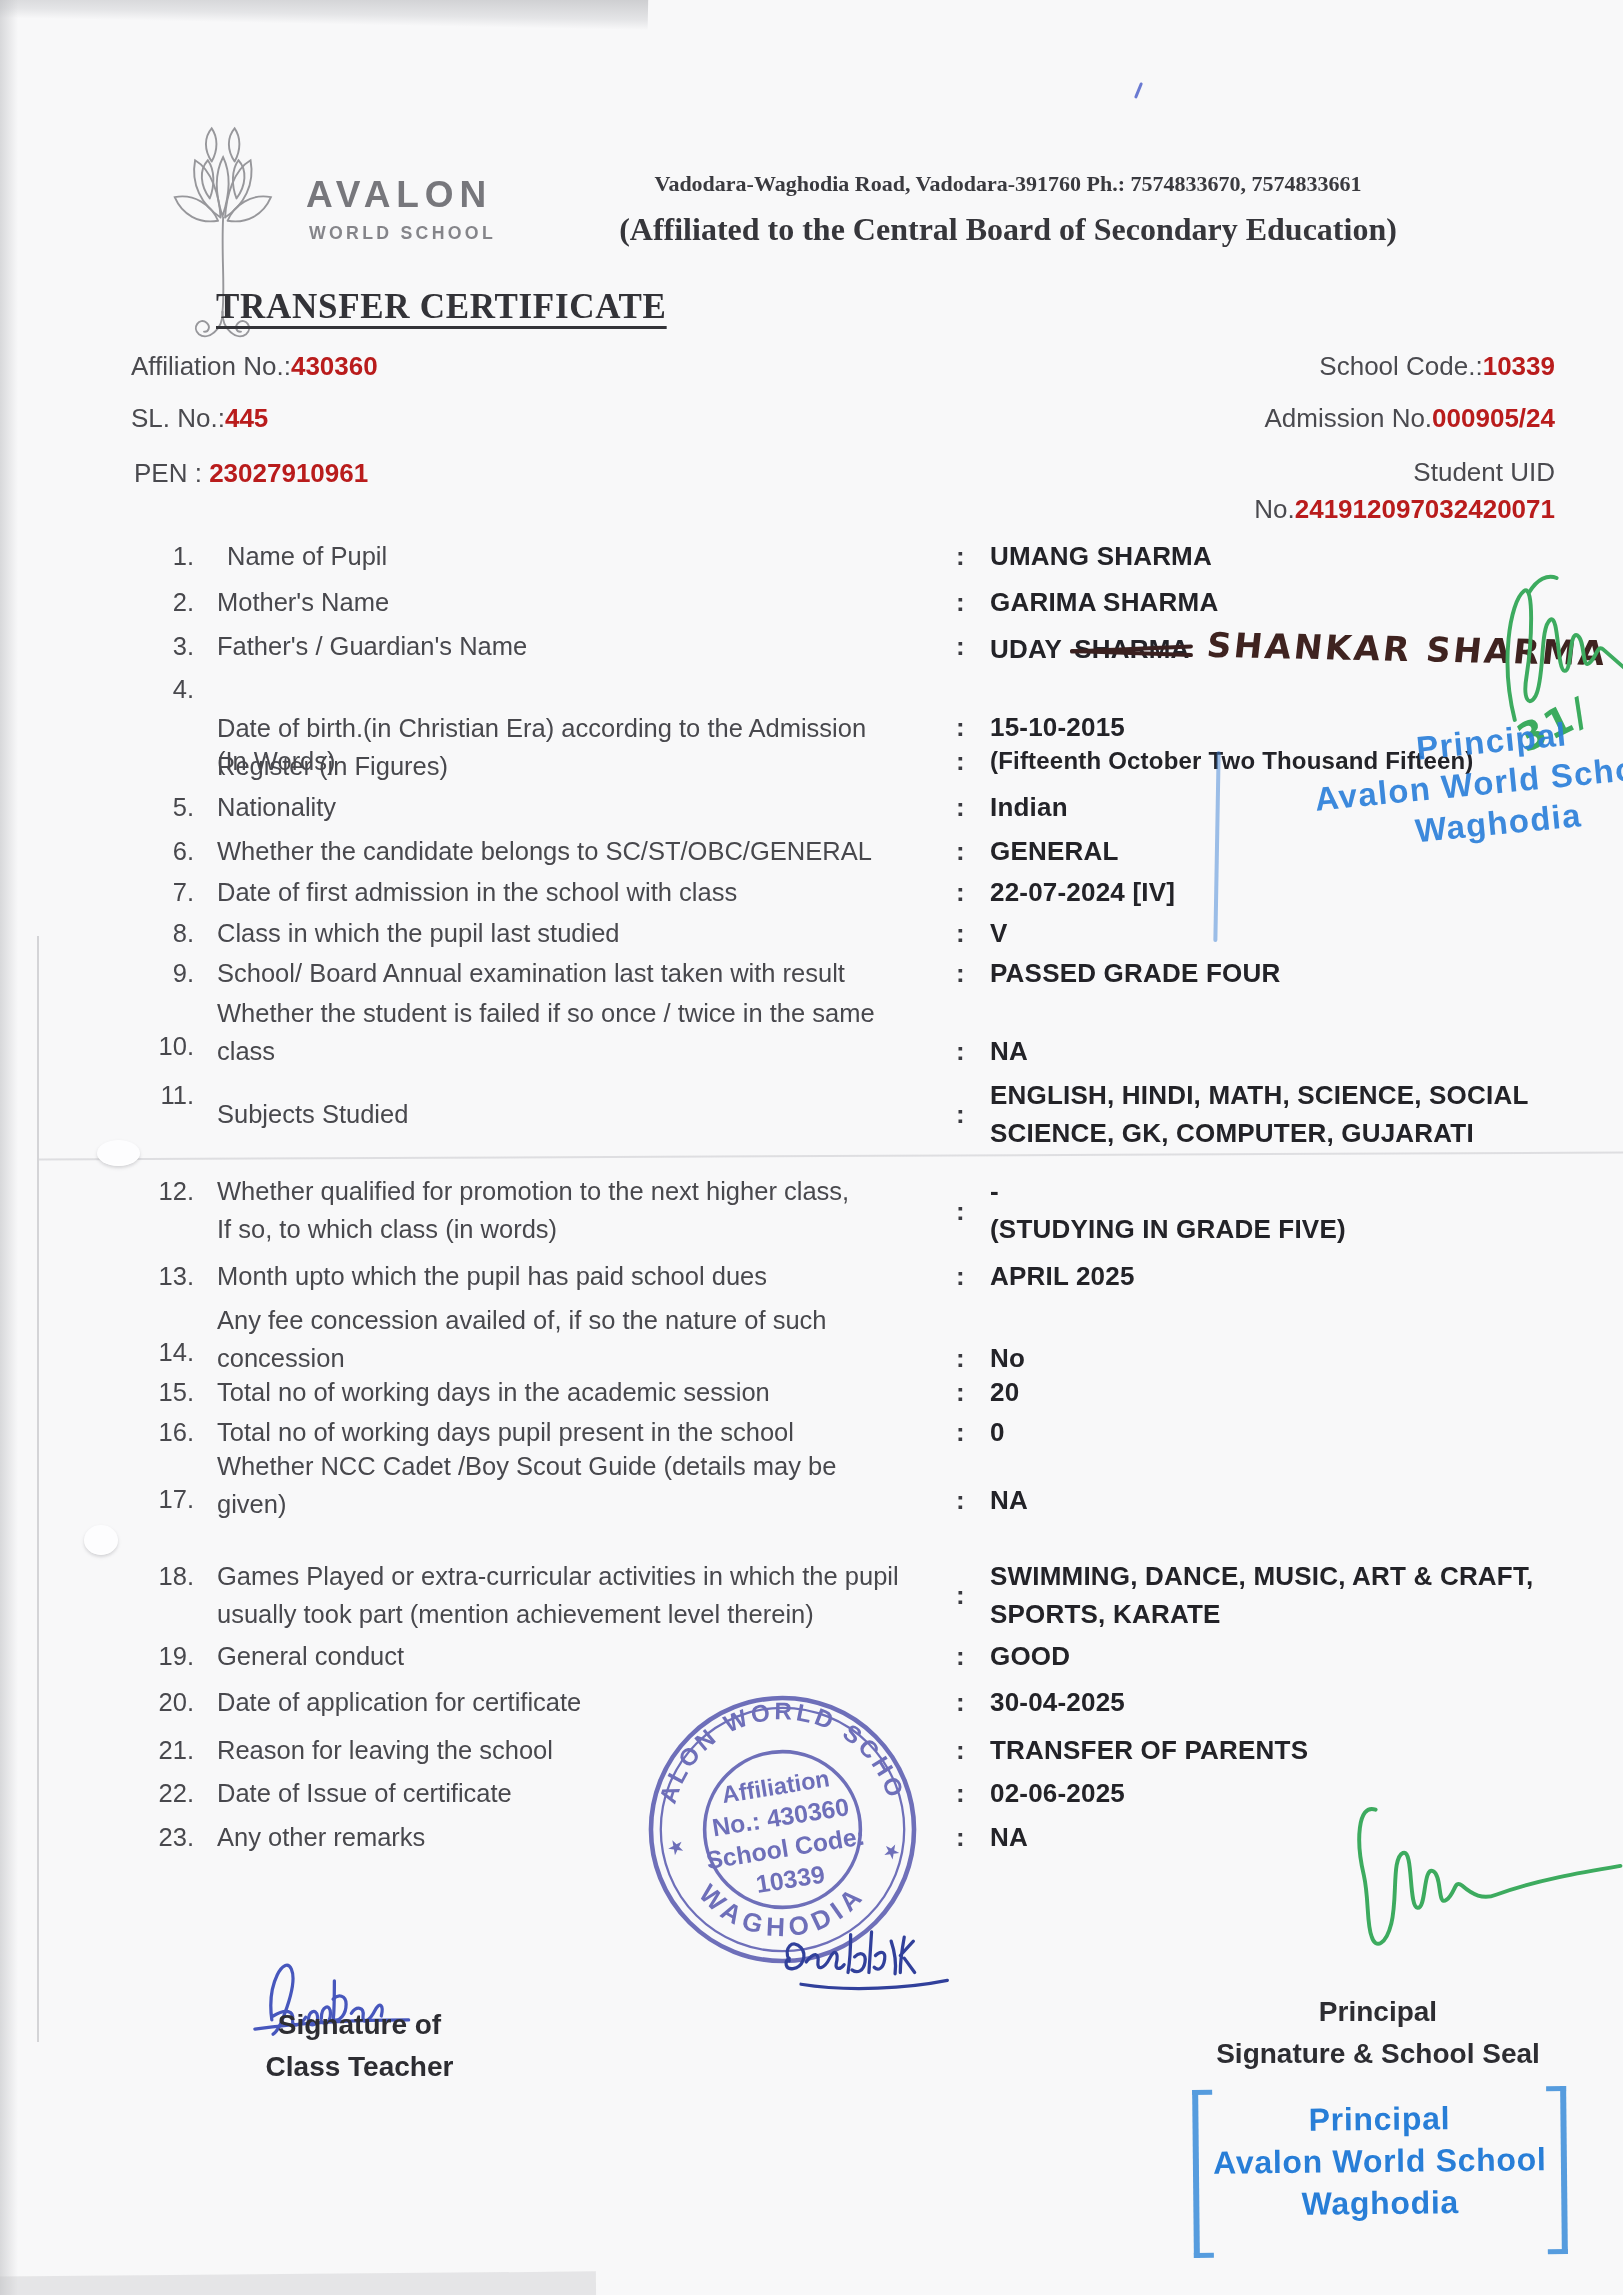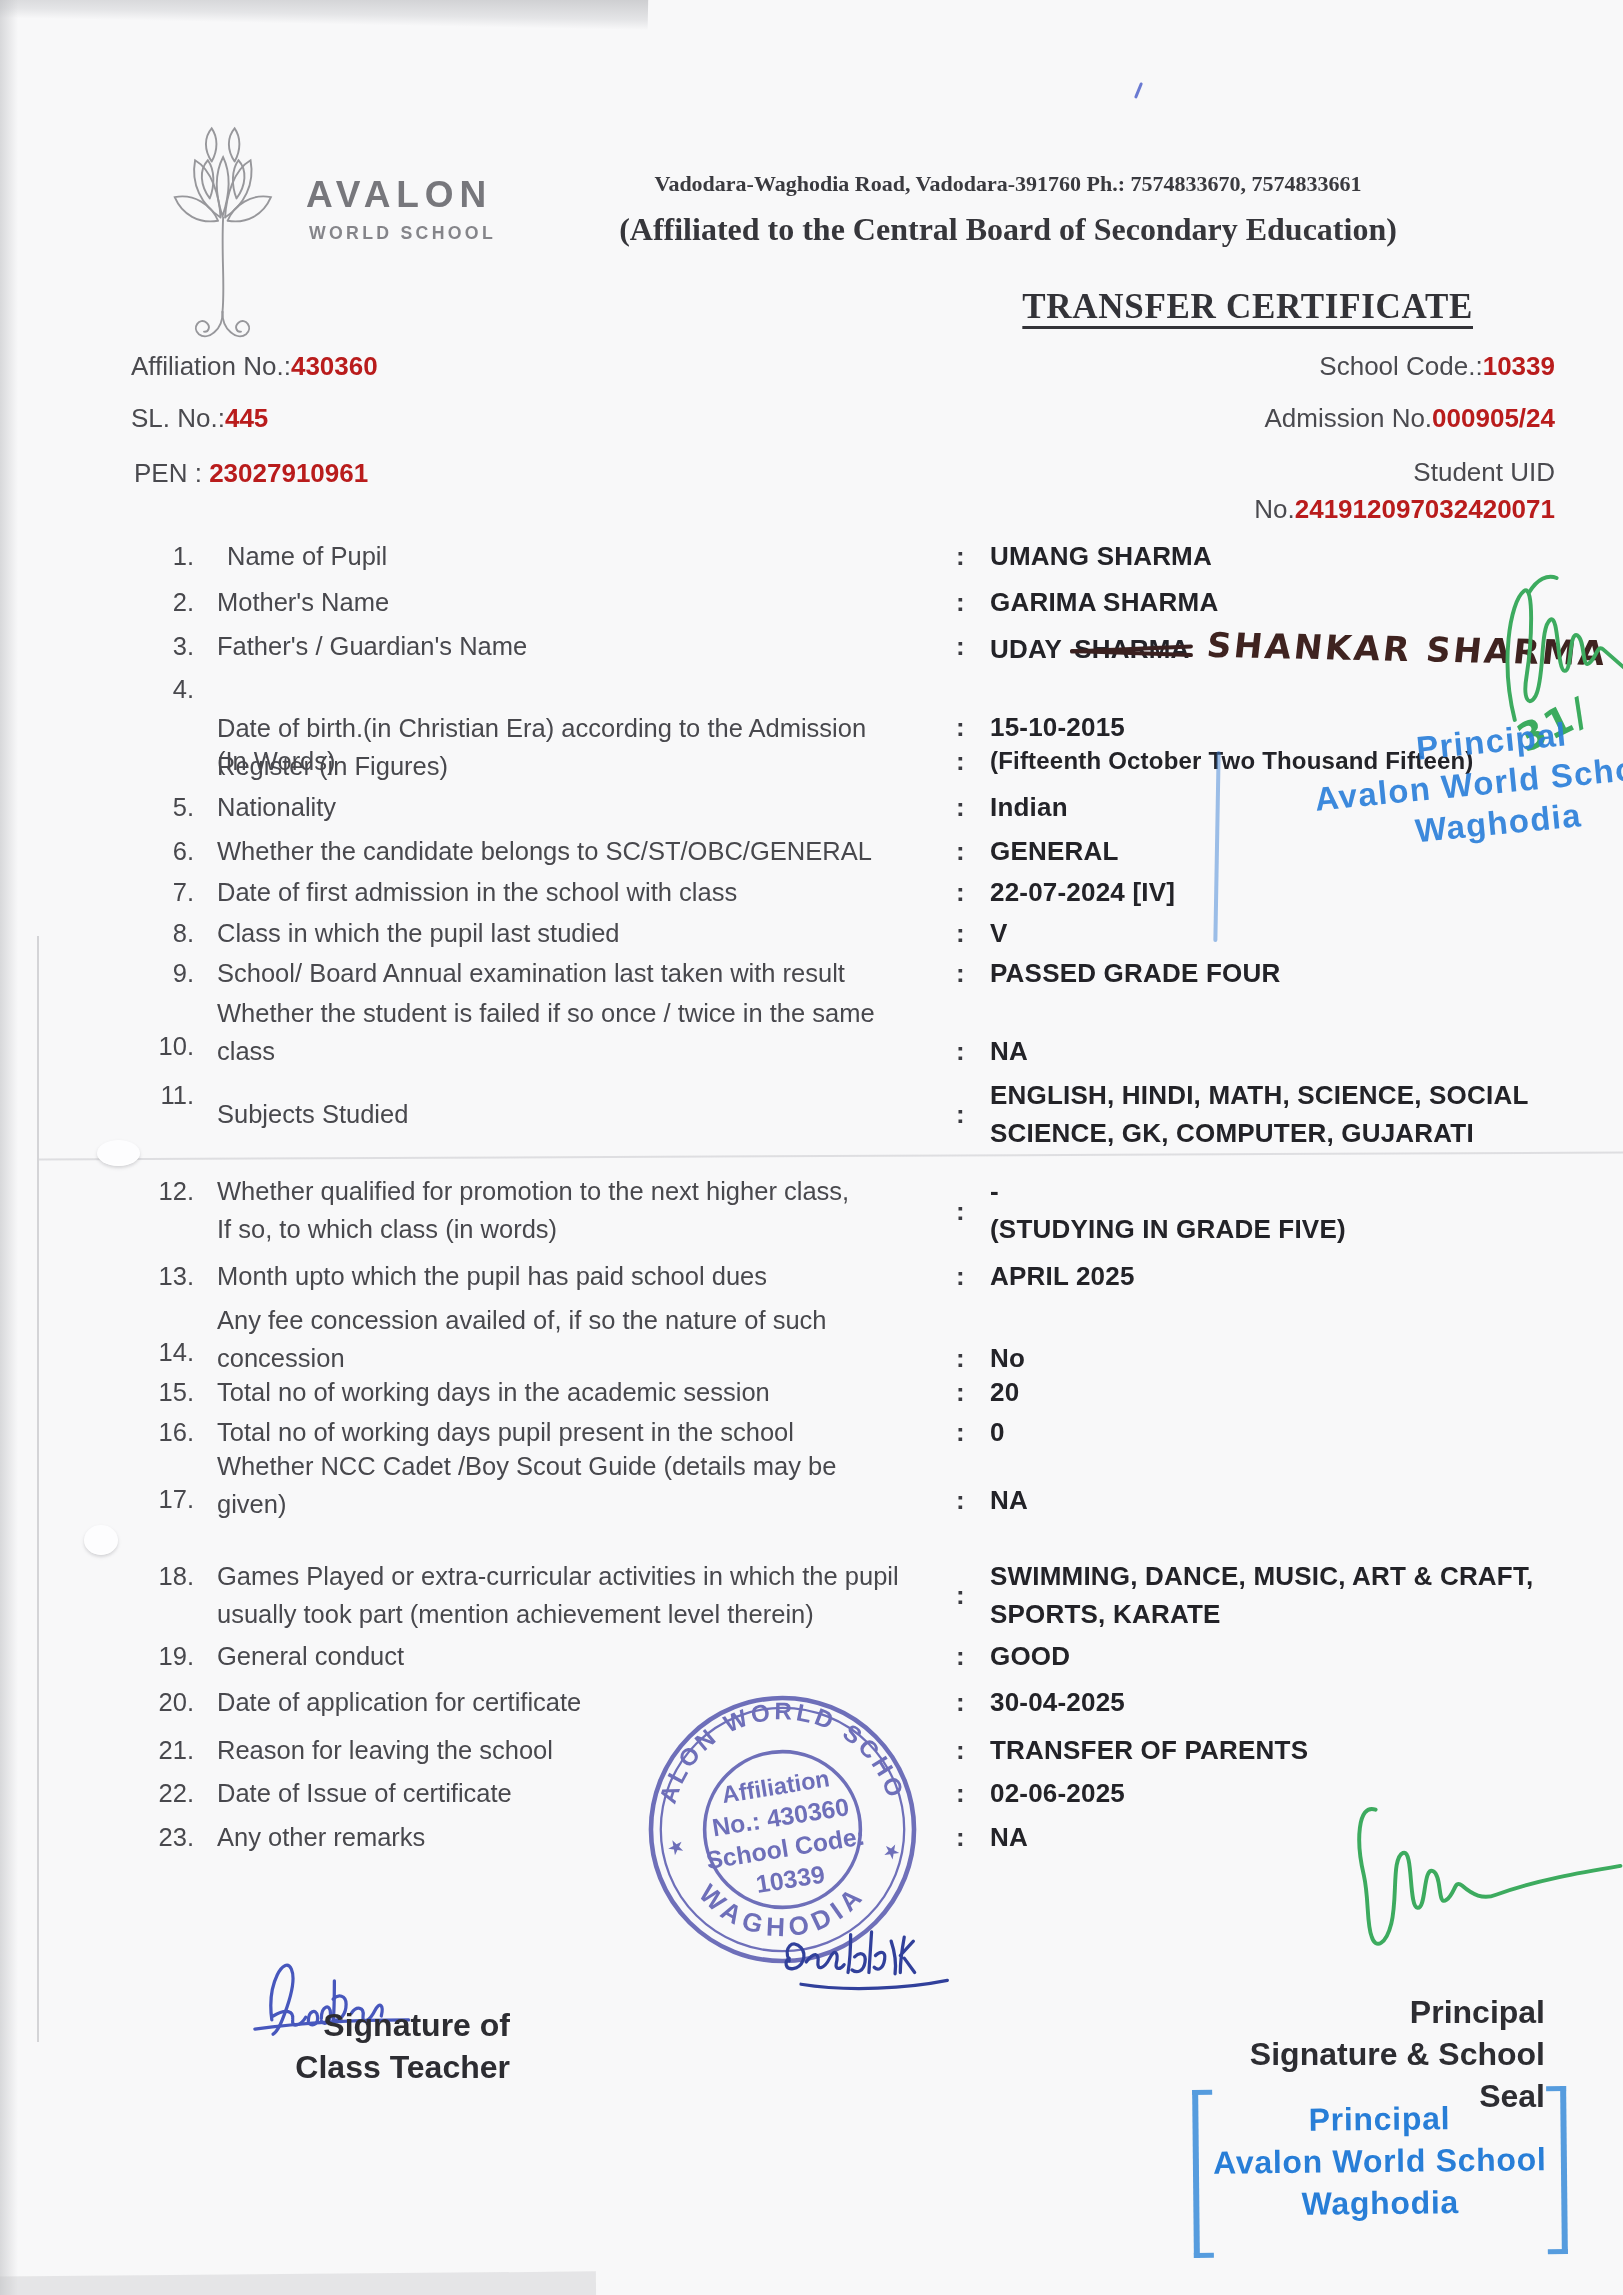--- a/index.html
+++ b/index.html
@@ -34,21 +34,21 @@
   .logo-word{position:absolute;left:306px;top:174px;font-size:37px;font-weight:bold;
     color:#77777c;letter-spacing:5.9px;}
   .logo-sub{position:absolute;left:309px;top:223px;font-size:17.7px;font-weight:bold;
     color:#85858a;letter-spacing:3.3px;}
   .h-name{position:absolute;left:497px;top:110px;width:1021px;text-align:center;
     font-size:44px;font-weight:bold;color:#36363b;}
   .h-addr{position:absolute;left:458px;top:171px;width:1100px;text-align:center;
     font-size:22px;font-weight:bold;color:#3a3a3f;}
   .h-affl{position:absolute;left:458px;top:211px;width:1100px;text-align:center;
     font-size:32px;font-weight:bold;color:#36363b;}
-  .h-doctitle{position:absolute;left:216px;top:287px;width:1257px;text-align:right;}
+  .h-doctitle{position:absolute;left:216px;top:287px;width:1257px;text-align:left;}
   .h-doctitle span{font-size:35px;font-weight:bold;color:#333338;letter-spacing:0.7px;
     text-decoration:underline;text-decoration-thickness:2.6px;text-underline-offset:7.9px;}
 
   
   .meta-row{position:absolute;font-size:26px;white-space:nowrap;}
   .m-label{color:#4a4a4f;}
   .m-value{color:#b91c1c;font-weight:bold;}
   .meta-right{right:69px;text-align:right;}
 
   
@@ -85,22 +85,22 @@
     opacity:.85;}
   .stamp-bot::before{left:0;border-left:6.5px solid #2f86d8;border-top:5.9px solid #2f86d8;
     border-bottom:5.9px solid #2f86d8;}
   .stamp-bot::after{right:0;border-right:6.5px solid #2f86d8;border-top:5.9px solid #2f86d8;
     border-bottom:5.9px solid #2f86d8;}
 
   
   .sig{position:absolute;}
   .green-note{position:absolute;left:1516px;top:702px;font-family:"DejaVu Sans",sans-serif;
     font-size:39px;font-weight:bold;color:#3cab5e;transform:rotate(-26deg);letter-spacing:2px;}
-  .sig-label{position:absolute;font-weight:bold;color:#2d2d32;font-size:32px;
-    text-align:right;line-height:42px;}
+  .sig-label{position:absolute;font-weight:bold;color:#2d2d32;font-size:28px;
+    text-align:center;line-height:42px;}
   .lbl-teacher{left:209px;top:2004px;width:301px;}
   .lbl-checked{left:648px;top:1998px;width:432px;}
   .lbl-principal{left:1211px;top:1991px;width:334px;}
 </style>
 </head>
 <body>
 
 <div class="page">
 
   <div class="edge-top"></div>

